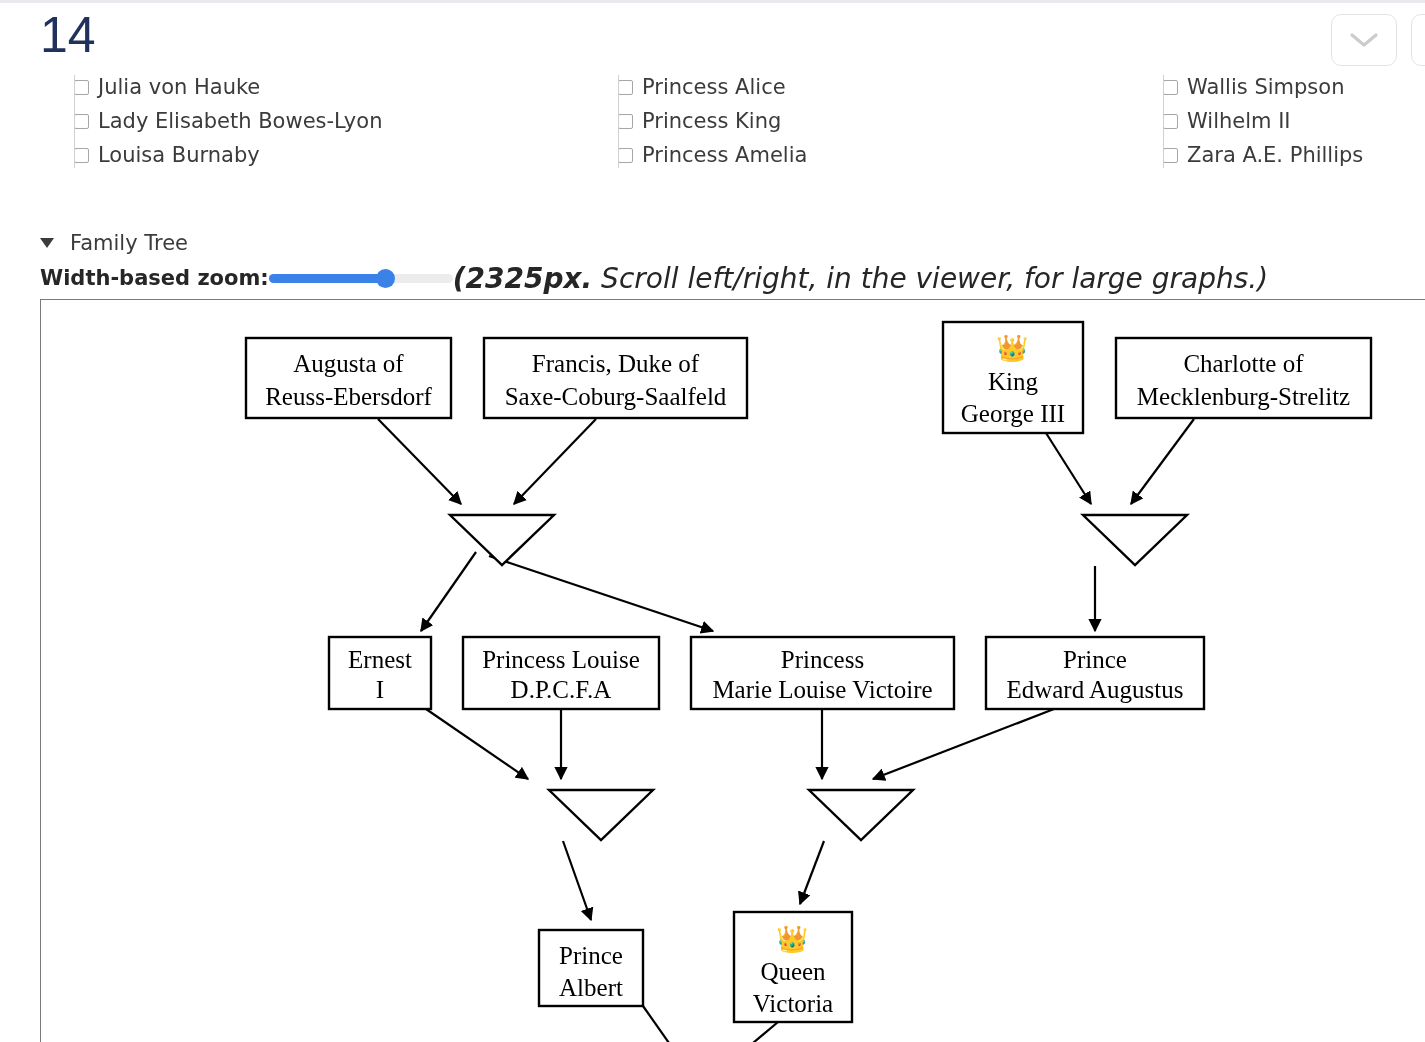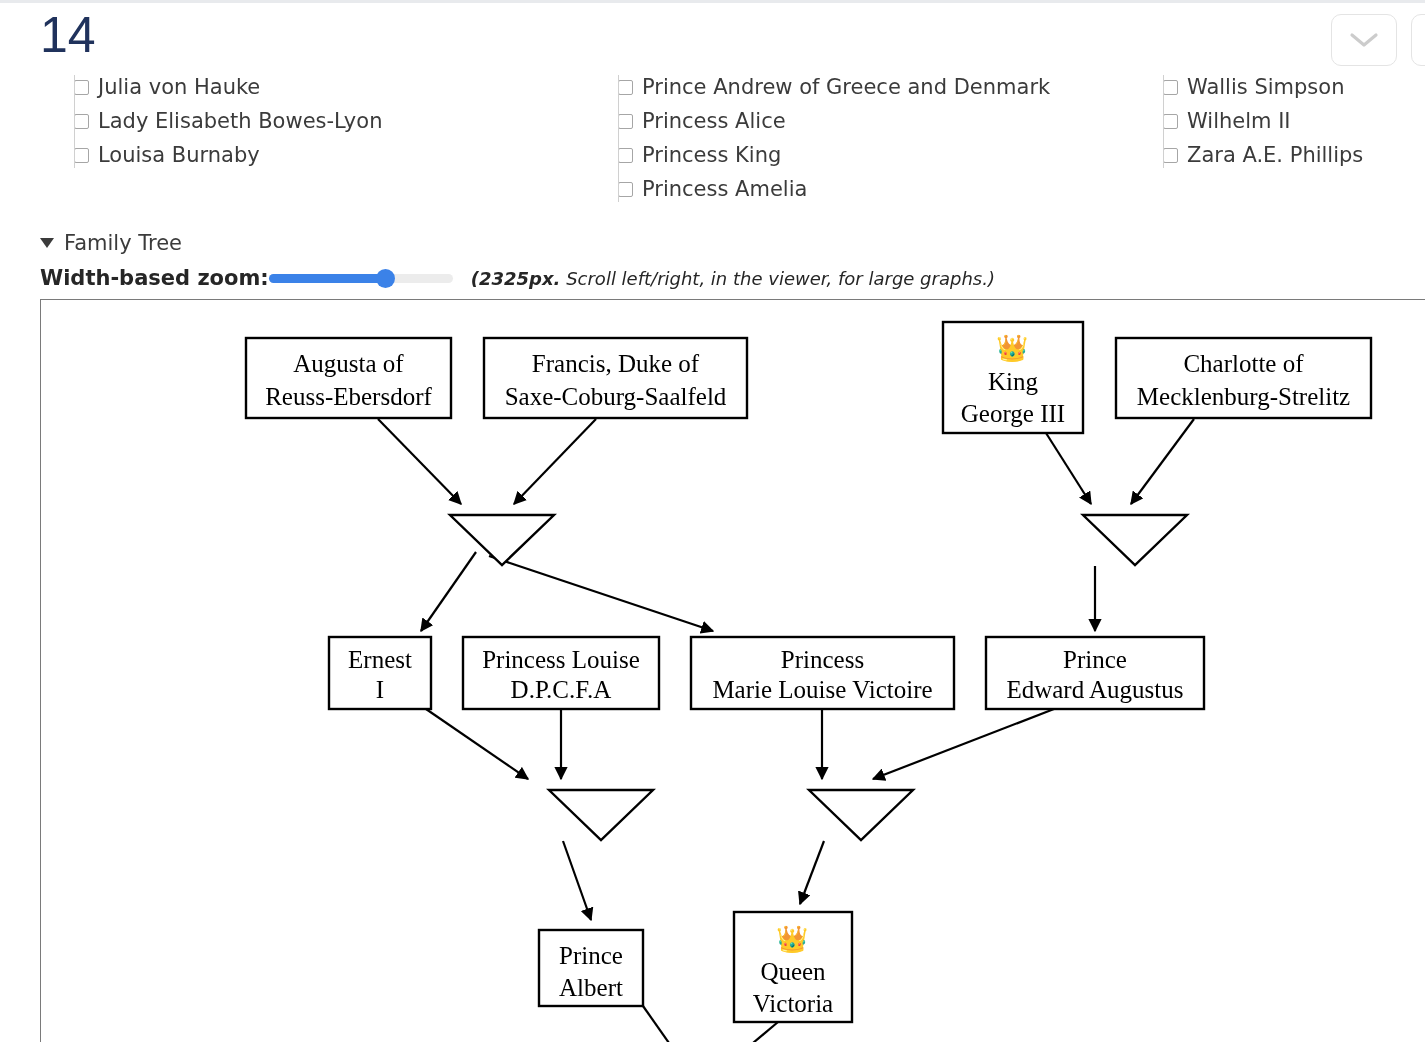--- a/index.html
+++ b/index.html
@@ -111,21 +111,21 @@
   
   .section-header {
     position: absolute;
     left: 40px;
     top: 231px;
     font-size: 21px;
     color: #3b3b3b;
     font-family: "DejaVu Sans", sans-serif;
     display: flex;
     align-items: center;
-    gap: 10px;
+    gap: 16px;
   }
   .tri-caret {
     width: 0; height: 0;
     border-left: 7px solid transparent;
     border-right: 7px solid transparent;
     border-top: 10px solid #3b3b3b;
     display: inline-block;
   }
 
   
@@ -165,25 +165,25 @@
   }
   .slider-thumb {
     position: absolute;
     left: 107px;
     top: -2px;
     width: 19px; height: 19px;
     border-radius: 50%;
     background: #3b82e8;
   }
   .zoom-note {
-    font-size: 18px;
+    font-size: 28px;
     color: #262626;
     font-family: "DejaVu Sans", sans-serif;
     font-style: italic;
-    margin-left: 18px;
+    margin-left: 0;
     white-space: nowrap;
   }
   .zoom-note b {
     font-weight: bold;
     font-style: italic;
   }
 
   
   .viewer {
     position: absolute;
@@ -250,24 +250,20 @@
       </div>
       <div class="cb-row">
         <span class="cb-box"></span>
         <span class="cb-label">Louisa Burnaby</span>
       </div>
     </div>
 
     <div class="cb-col cb-col-1">
       <div class="cb-row">
         <span class="cb-box"></span>
-        <span class="cb-label">Prince Andrew of Greece and Denmark</span>
-      </div>
-      <div class="cb-row">
-        <span class="cb-box"></span>
         <span class="cb-label">Princess Alice</span>
       </div>
       <div class="cb-row">
         <span class="cb-box"></span>
         <span class="cb-label">Princess King</span>
       </div>
       <div class="cb-row">
         <span class="cb-box"></span>
         <span class="cb-label">Princess Amelia</span>
       </div>

